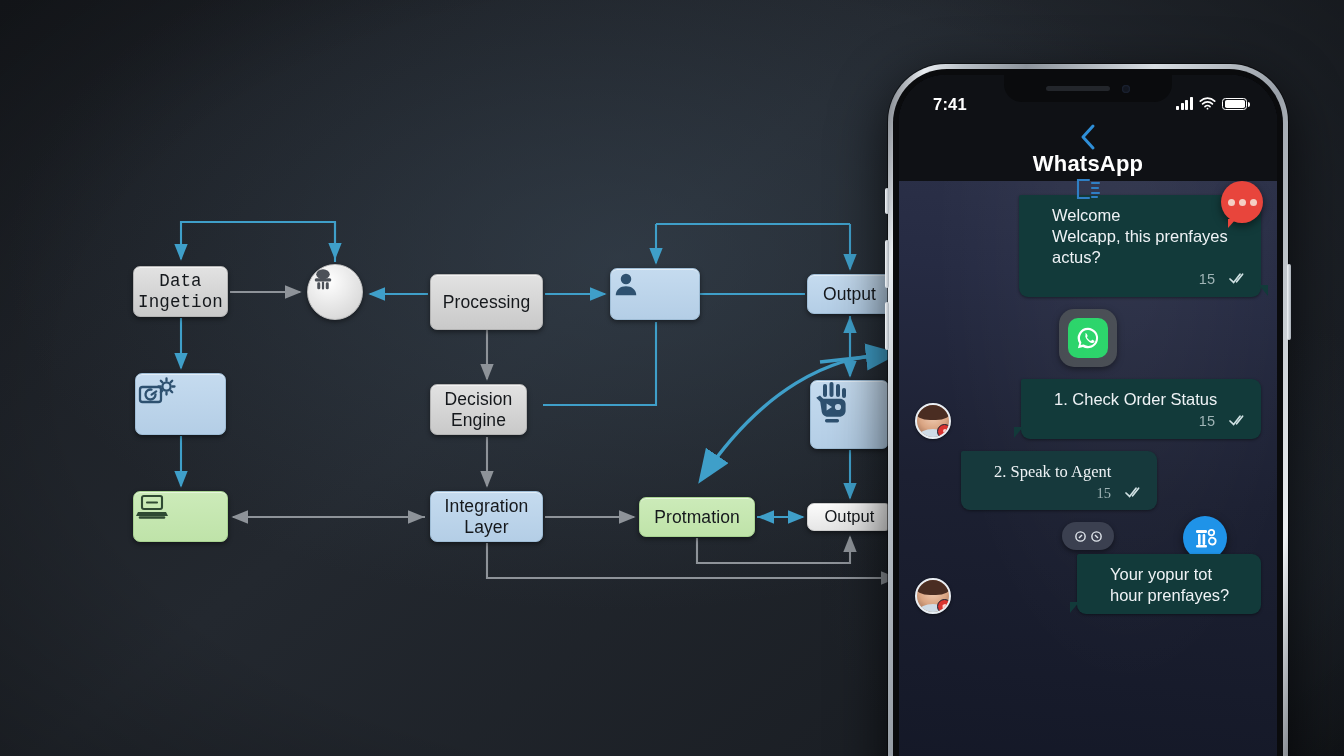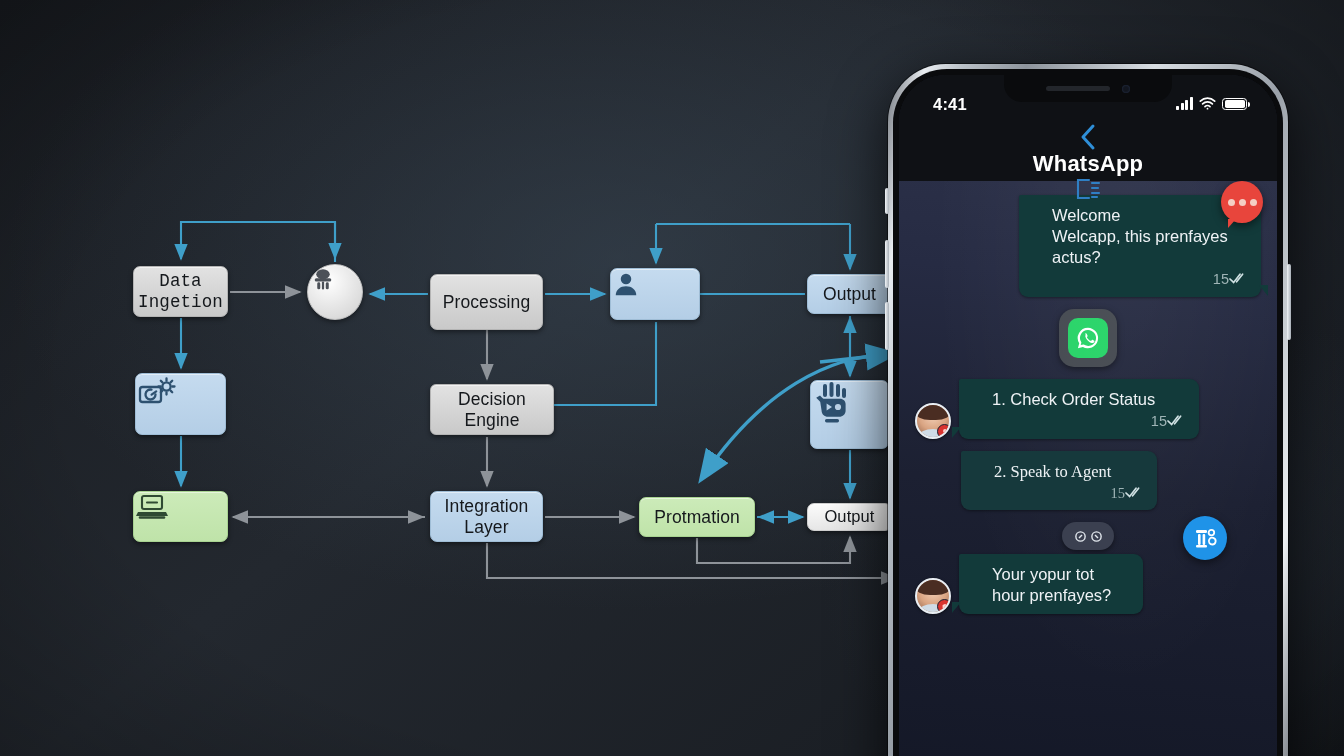--- a/index.html
+++ b/index.html
@@ -127,21 +127,21 @@
     padding: 14px 16px 0 16px;
   }
   .chat::before{
     content:"";position:absolute;inset:0;
     background: radial-gradient(ellipse at 60% 10%, rgba(255,255,255,.05), rgba(0,0,0,0) 60%);
     pointer-events:none;
   }
 
   .row { display:flex; align-items:flex-end; margin-bottom:12px; position:relative; }
   .row.right { justify-content:flex-end; }
-  .row.left  { justify-content:flex-start; }
+  .row.left  { justify-content:space-between; }
 
   .avatar {
     width:36px; height:36px; border-radius:50%;
     background: radial-gradient(circle at 50% 34%, #f3cfb6 0%, #d9a482 52%, #8d5f48 100%);
     border:2px solid #e9eef3; flex:0 0 auto; margin-right:8px; position:relative;
     box-shadow: 0 1px 3px rgba(0,0,0,.5); overflow:hidden;
   }
   .avatar .hair{position:absolute;left:-2px;top:-4px;right:-2px;height:19px;background:#4a2d22;border-radius:50% 50% 42% 42%;}
   .avatar .body{position:absolute;left:2px;right:2px;bottom:-6px;height:14px;background:#cfdbe6;border-radius:50% 50% 0 0;}
   .avatar .badge{
@@ -156,21 +156,21 @@
     border-radius: 9px;
     color:#eef2f5;
     font-size:16.5px; line-height:1.28;
     position:relative;
     box-shadow: 0 1px 3px rgba(0,0,0,.42);
   }
   .bubble.in  { background:#123a3a; border-top-left-radius:2px;padding-left:33px; }
   .bubble.in.plain { background:#16393c; }
   .bubble.green { background: linear-gradient(180deg,#2ecc71,#22b765); color:#ffffff; }
   .bubble .txt { white-space: pre-line; }
-  .meta { display:flex; align-items:center; justify-content:flex-end; gap:0; margin-top:2px; font-size:14.5px; color:#9fb4b6; }
+  .meta { display:flex; align-items:center; justify-content:flex-end; gap:14px; margin-top:2px; font-size:14.5px; color:#9fb4b6; }
   .bubble.green .meta { color:#d9fbe7; }
 
   .tail-l{position:absolute;left:-7px;bottom:1px;width:0;height:0;border-style:solid;border-width:0 0 11px 9px;border-color:transparent transparent transparent transparent;}
   .tail-r{position:absolute;right:-7px;bottom:1px;width:0;height:0;border-style:solid;border-width:0 9px 11px 0;}
 
   .center-icon { display:flex; justify-content:center; margin: 4px 0 12px 0; }
   .wa-tile {
     width:58px;height:58px;border-radius:15px;background:#43484f;
     display:flex;align-items:center;justify-content:center;
     box-shadow:0 2px 6px rgba(0,0,0,.5);
@@ -313,21 +313,21 @@
       <svg width="44" height="38" viewBox="0 0 44 38" fill="none" stroke="#2e5170" stroke-width="2.3">
         <rect x="4" y="13" width="21" height="15" rx="2.6"></rect>
         <path d="M19.5 20.5a5 5 0 1 1-4-4.9" stroke-linecap="round"></path>
         <path d="M15.6 20.6l4.6-3.2" stroke-linecap="round"></path>
         <circle cx="30.5" cy="12.5" r="4.1"></circle>
         <path d="M30.5 4.5v2.2M30.5 18.3v2.2M38.5 12.5h-2.2M24.7 12.5h-2.2M36.2 6.8l-1.6 1.6M26.4 16.6l-1.6 1.6M36.2 18.2l-1.6-1.6M26.4 8.4l-1.6-1.6" stroke-linecap="round"></path>
       </svg>
     </span>
   </div>
 
-  <div class="node n-grey" style="left:430px;top:384px;width:124px;height:51px;border-radius:6px;">
+  <div class="node n-grey" style="left:430px;top:384px;width:97px;height:51px;">
     <span style="white-space:pre-line">Decision
 Engine</span>
   </div>
 
   <div class="node n-blue" style="left:810px;top:380px;width:79px;height:69px;">
     <span class="glyph">
       <svg width="42" height="44" viewBox="0 0 42 44" fill="#2e5170">
         <rect x="12" y="3" width="4" height="13" rx="2"></rect>
         <rect x="18.5" y="1" width="4" height="15" rx="2"></rect>
         <rect x="25" y="3" width="4" height="13" rx="2"></rect>
@@ -376,21 +376,21 @@
   <div class="side-btn sb-pwr"></div>
 
   <div class="screen">
 
     <div class="notch">
       <div class="speaker"></div>
       <div class="frontcam"></div>
     </div>
 
     <div class="statusbar">
-      <span>4:41</span>
+      <span>7:41</span>
       <span class="sb-right">
         <span class="bars">
             <i></i>
             <i></i>
             <i></i>
             <i></i>
           </span>
         <span>
           <svg width="17" height="13" viewBox="0 0 17 13" fill="none" stroke="#fff" stroke-width="1.7" stroke-linecap="round">
             <path d="M1.3 4.1C3.4 2.2 5.8 1.2 8.5 1.2s5.1 1 7.2 2.9"></path>

